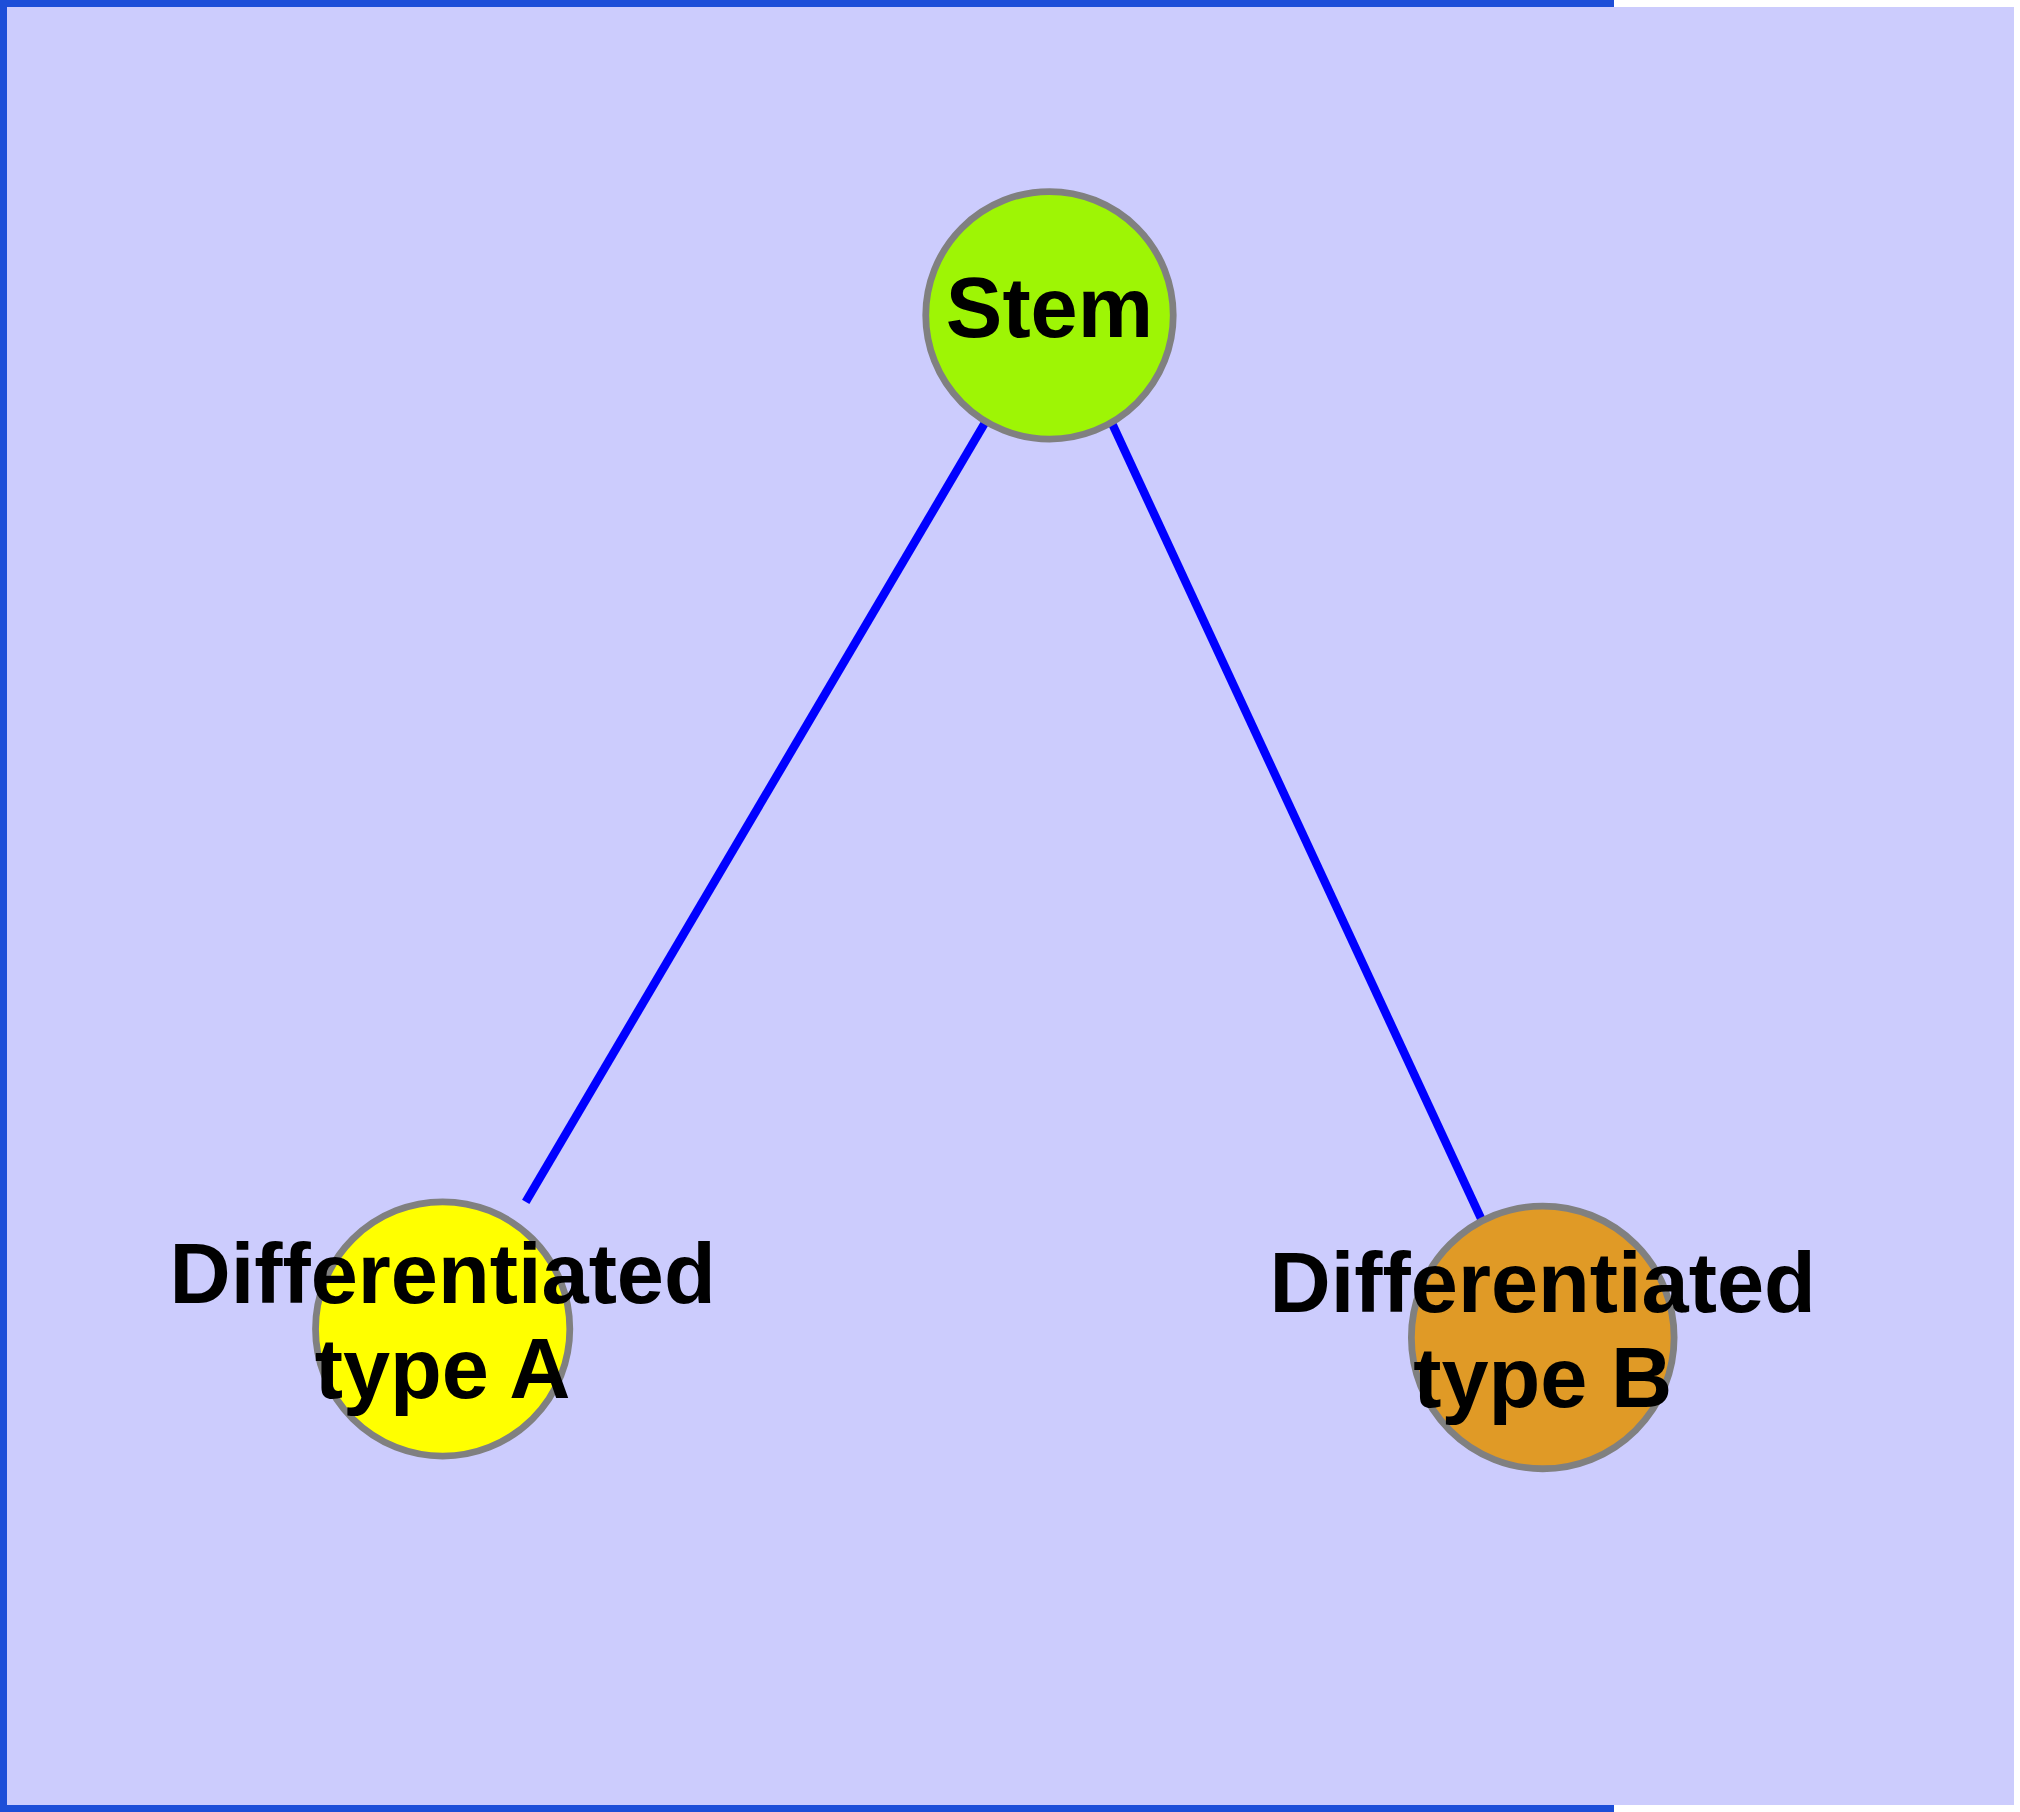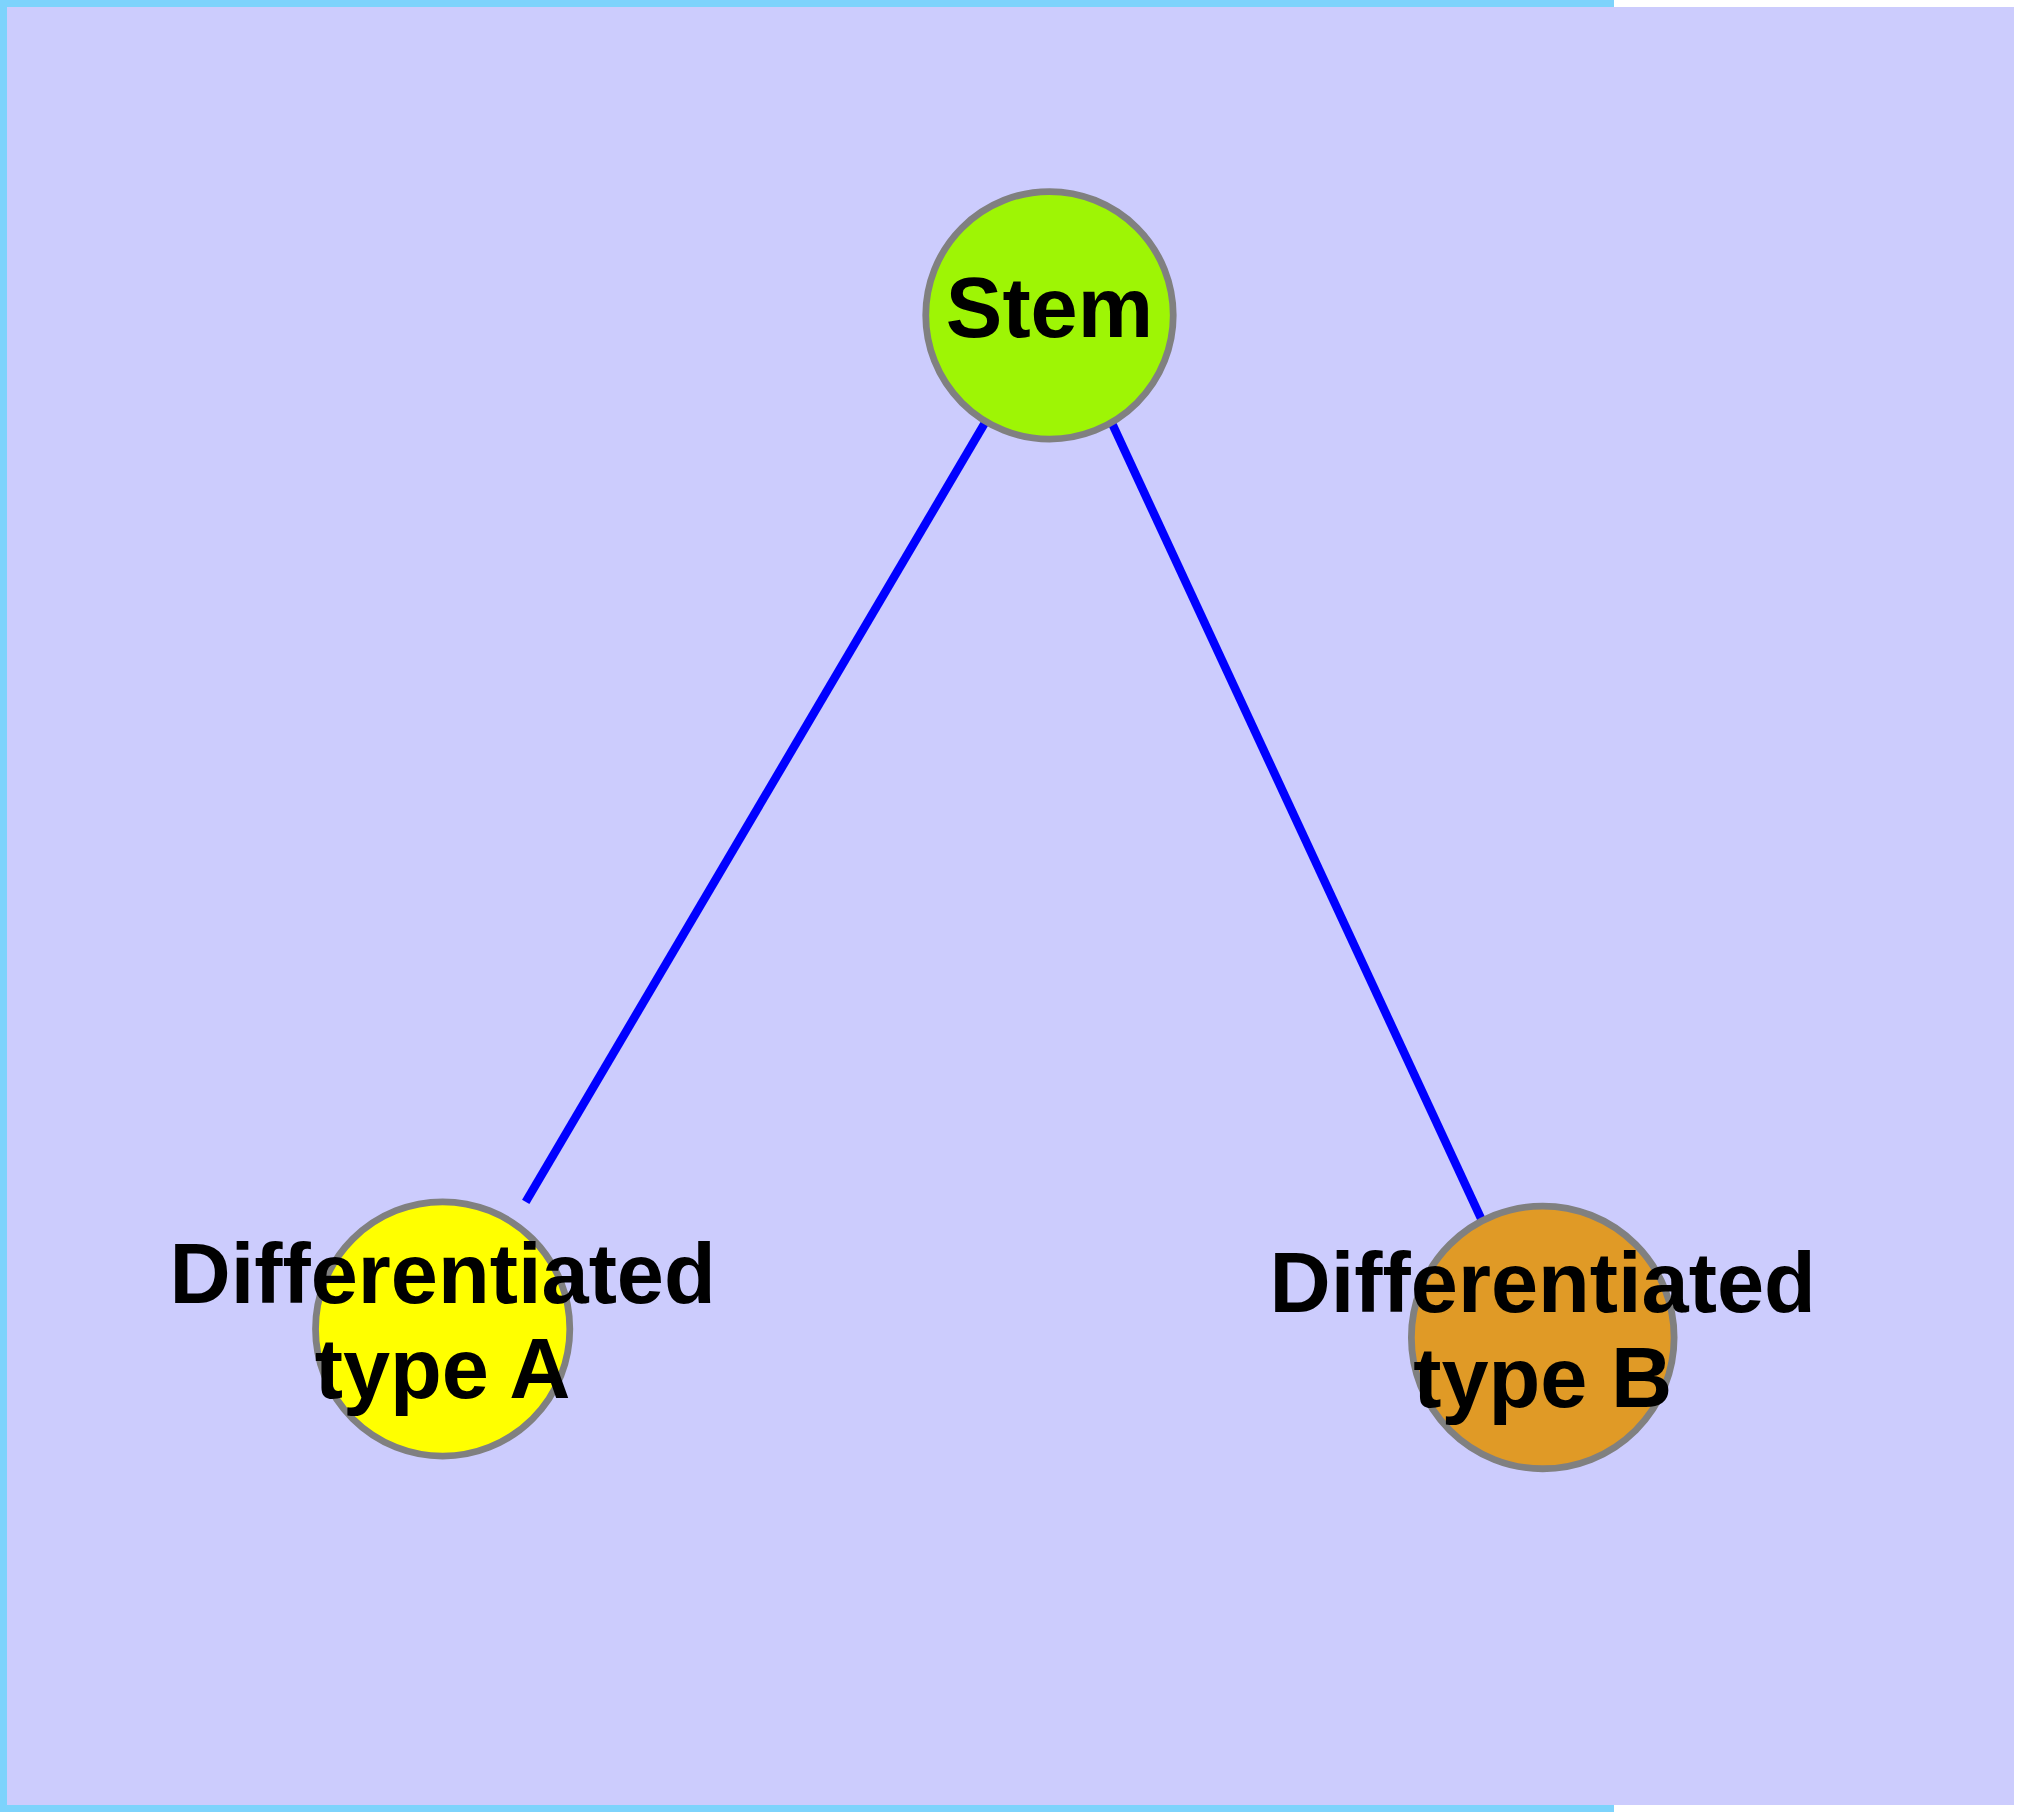--- a/index.html
+++ b/index.html
@@ -10,21 +10,21 @@
   body {
     width: 2021px;
     height: 1812px;
     overflow: hidden;
     font-family: "Liberation Sans", sans-serif;
   }
   #graph-canvas {
     position: relative;
     width: 1614px;
     height: 1812px;
-    background: #7dd3fc;
+    background: #1d4ed8;
     text-align: center;
   }
   #graph-plot {
     position: absolute;
     left: 6.8px;
     top: 6.8px;
     width: 2007px;
     height: 1798px;
     background: #ccccfd;
   }

